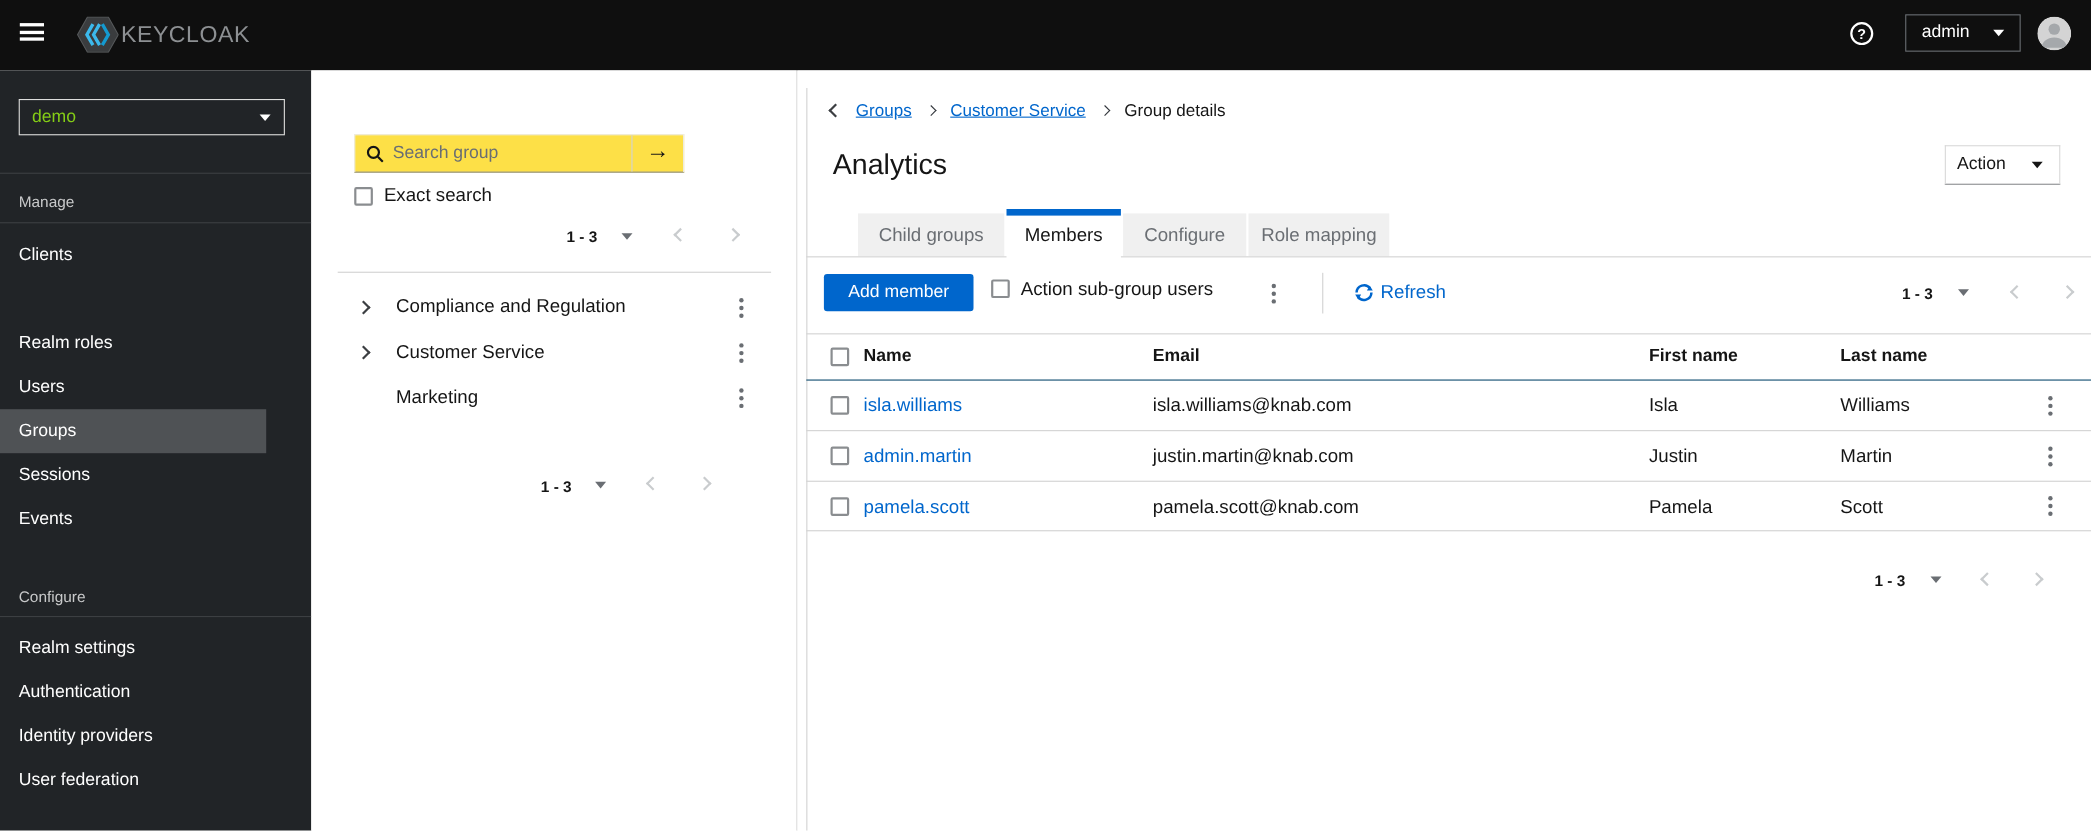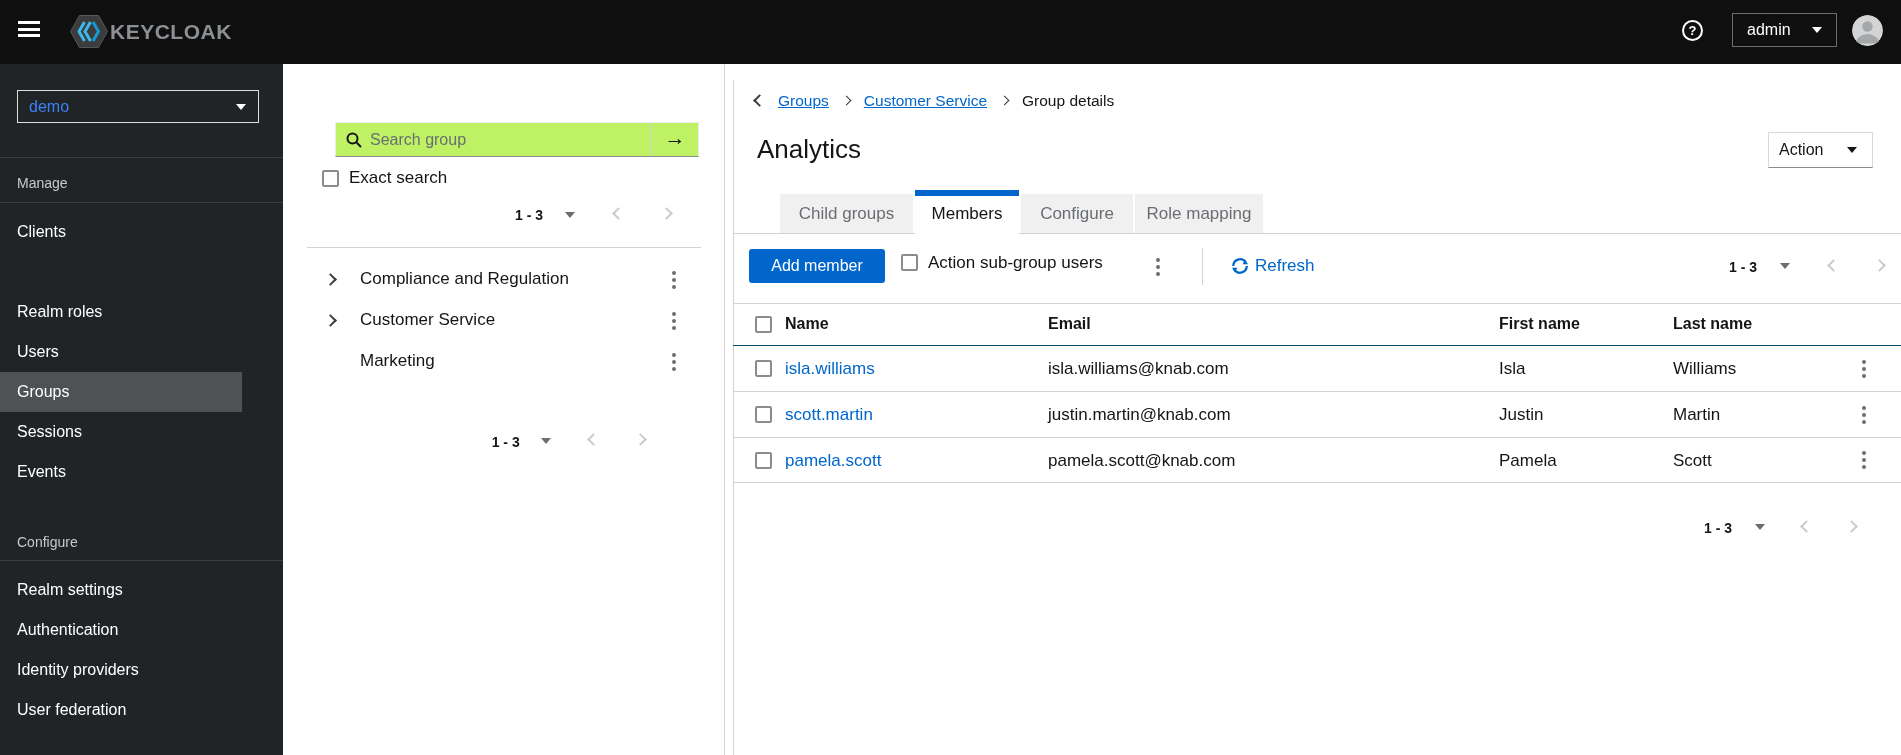--- a/index.html
+++ b/index.html
@@ -2,43 +2,43 @@
 <html><head>
 <meta charset="utf-8">
 <style>
 *{box-sizing:border-box;margin:0;padding:0}
 html,body{width:1901px;height:755px;font-family:"Liberation Sans","DejaVu Sans",sans-serif;background:#fff;overflow:hidden}
 
 .masthead{position:absolute;left:0;top:0;width:1901px;height:64px;background:#0f0f0f}
 .burger{position:absolute;left:18px;top:21px;width:22px;height:16px;cursor:pointer}
 .burger i{display:block;width:22px;height:3px;background:#fff;margin-bottom:3.5px}
 .logo{position:absolute;left:70px;top:15px;height:33px;display:flex;align-items:center}
-.logotext{font-size:21px;font-weight:bold;color:#8d9093;letter-spacing:.5px;margin-left:2px}
+.logotext{font-size:21px;font-weight:normal;color:#8d9093;letter-spacing:.5px;margin-left:2px}
 .help{position:absolute;left:1682px;top:20px;width:21px;height:21px;border:2px solid #fff;border-radius:50%;color:#fff;font-size:13px;font-weight:bold;text-align:center;line-height:17px}
 .userbox{position:absolute;left:1732px;top:13px;width:105px;height:34px;border:1px solid #6a6e73;color:#fff;font-size:16px;display:flex;align-items:center;padding:0 14px;justify-content:space-between}
 .avatar{position:absolute;left:1852px;top:15px;width:31px;height:31px;border-radius:50%;overflow:hidden}
 
 .tri{width:0;height:0;border-left:5.5px solid transparent;border-right:5.5px solid transparent;border-top:6.5px solid #151515}
 .tri.w{border-top-color:#fff}
 .tri.g{border-left-width:5px;border-right-width:5px;border-top-width:6px;border-top-color:#6a6e73}
 .chv{width:9px;height:9px;border-color:#c9ccce;border-style:solid;border-width:0}
 .chv.l{border-left-width:2px;border-bottom-width:2px;transform:rotate(45deg)}
 .chv.r{border-top-width:2px;border-right-width:2px;transform:rotate(45deg)}
 .chv.dark{border-color:#3c3f42}
 .sep{width:7px;height:7px;border-top:1.5px solid #30343a;border-right:1.5px solid #30343a;transform:rotate(45deg)}
 
 .sidebar{position:absolute;left:0;top:64px;width:283px;height:691px;background:#212427}
-.realm{position:absolute;left:17px;top:26px;width:242px;height:33px;border:1px solid #dededd;color:#3b82f6;font-size:16px;display:flex;align-items:center;justify-content:space-between;padding:0 12px 0 11px}
+.realm{position:absolute;left:17px;top:26px;width:242px;height:33px;border:1px solid #dededd;color:#84cc16;font-size:16px;display:flex;align-items:center;justify-content:space-between;padding:0 12px 0 11px}
 .sdiv{position:absolute;left:0;width:283px;height:1px;background:#3c3f42}
 .ssec{position:absolute;left:17px;height:22px;line-height:22px;font-size:14px;color:#c8c9ca}
 .snav{position:absolute;left:0;width:242px;height:40px;line-height:40px;padding-left:17px;font-size:16px;color:#fff;cursor:pointer}
 .snav.sel{background:#4f5255}
 
 .tree{position:absolute;left:283px;top:64px;width:441px;height:691px;background:#fff}
-.searchbox{position:absolute;left:52px;top:57.5px;width:364px;height:35px;border:1px solid #ededed;border-bottom:1px solid #8a8d90;background:#bef264}
+.searchbox{position:absolute;left:39px;top:57.5px;width:300px;height:35px;border:1px solid #ededed;border-bottom:1px solid #8a8d90;background:#fde047}
 .searchbox .ph{position:absolute;left:34px;top:0;line-height:33px;font-size:16px;color:#6a6e73}
 .searchbox .sbtn{position:absolute;right:0;top:0;width:47px;height:33px;border-left:1px solid #d2d2d2;text-align:center;line-height:30px;font-size:21px;font-weight:bold;color:#151515;cursor:pointer}
 .cb{width:17px;height:17px;border:2px solid #8a8d90;border-radius:2px;background:#fff;cursor:pointer}
 .lbl17{font-size:17px;color:#151515}
 .treerow-text{position:absolute;left:77px;font-size:17px;color:#151515;height:24px;line-height:24px}
 .kebab{position:absolute;width:4px;cursor:pointer}
 .kebab i{display:block;width:4px;height:4px;border-radius:50%;background:#6a6e73;margin-bottom:3px}
 .tdiv{position:absolute;height:1px;background:#d2d2d2}
 
 .splitline{position:absolute;left:724px;top:64px;width:1px;height:691px;background:#d2d2d2}
@@ -236,21 +236,21 @@
     <span class="cell" style="left:766px">Isla</span>
     <span class="cell" style="left:940px">Williams</span>
     <div class="kebab" style="left:1129px;top:14px">
         <i></i>
         <i></i>
         <i></i>
       </div>
   </div>
   <div class="trow" style="top:327.7px;height:46px;line-height:46px;border-bottom:1px solid #d2d2d2">
     <div class="cb" style="position:absolute;left:22px;top:14px"></div>
-    <span class="link" style="left:52px">scott.martin</span>
+    <span class="link" style="left:52px">admin.martin</span>
     <span class="cell" style="left:315px">justin.martin@knab.com</span>
     <span class="cell" style="left:766px">Justin</span>
     <span class="cell" style="left:940px">Martin</span>
     <div class="kebab" style="left:1129px;top:14px">
         <i></i>
         <i></i>
         <i></i>
       </div>
   </div>
   <div class="trow" style="top:373.7px;height:45px;line-height:45px;border-bottom:1px solid #d2d2d2">

